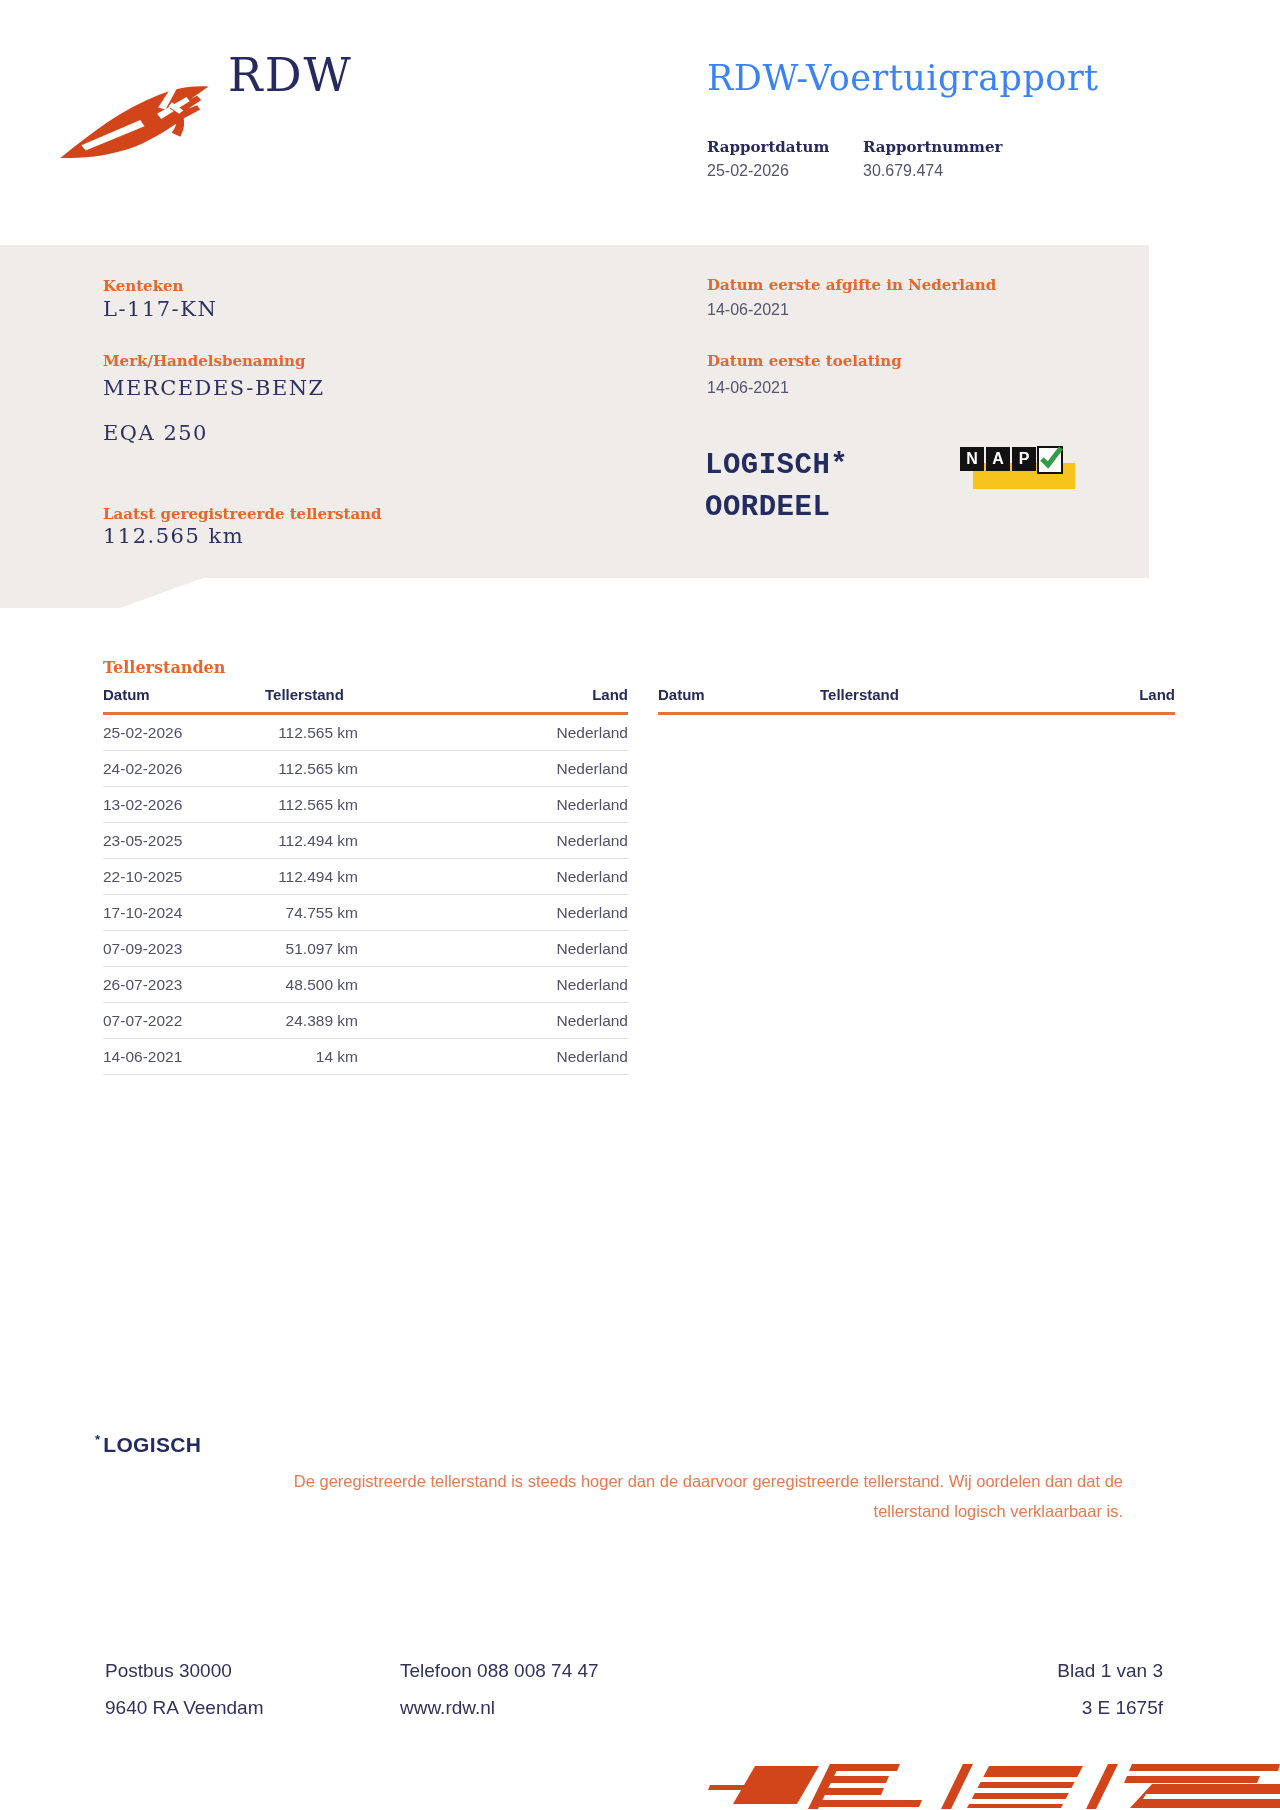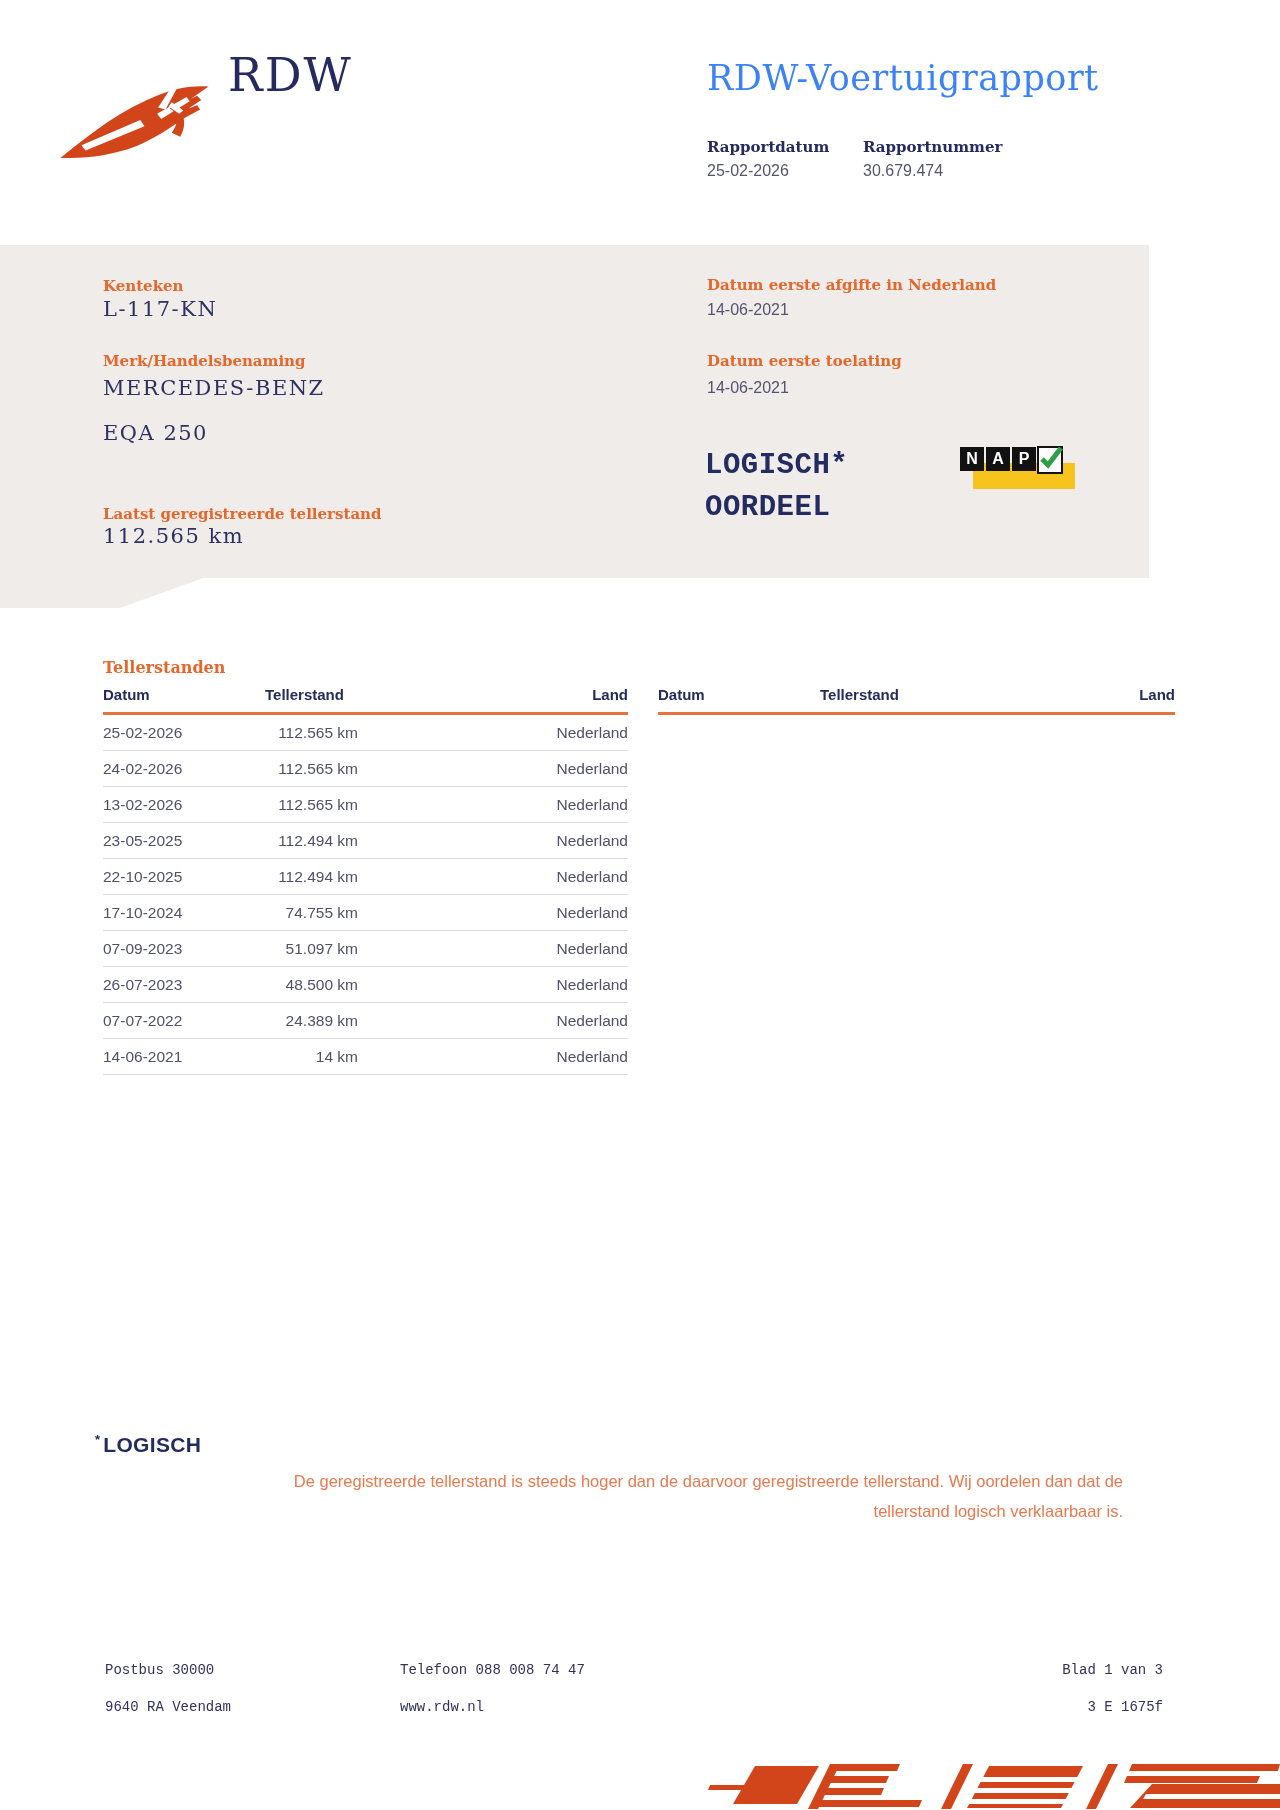--- a/index.html
+++ b/index.html
@@ -71,21 +71,21 @@
   .c-km{width:105px;}
   .c-km-val{text-align:right;}
   .c-land{flex:1;text-align:right;}
 
   
   .fn-heading{font-weight:bold;font-size:21px;color:#232b60;letter-spacing:0.3px;}
   .fn-star{font-size:13px;vertical-align:8px;margin-right:3px;}
   .fn-text{font-size:16.5px;color:#e8794e;line-height:30px;text-align:right;}
 
   
-  .foot{font-size:14px;color:#31315c;line-height:37px;font-family:Liberation Mono, monospace;}
+  .foot{font-size:19px;color:#31315c;line-height:37px;}
   .foot-right{text-align:right;}
 </style>
 </head>
 <body>
 
 <div class="abs" style="left:55px;top:78px;width:160px;height:82px;">
   <svg width="160" height="82" viewBox="0 0 150 78">
     <path fill="#d2441a" d="M4,76 C34,52 62,30 98,16 C112,10 128,7 145,8
       L128,20 L134,17 L138,21 L126,29 L134,26 L137,30 L122,38
       C108,48 92,58 76,65 C52,74 28,77 4,76 Z"></path>

